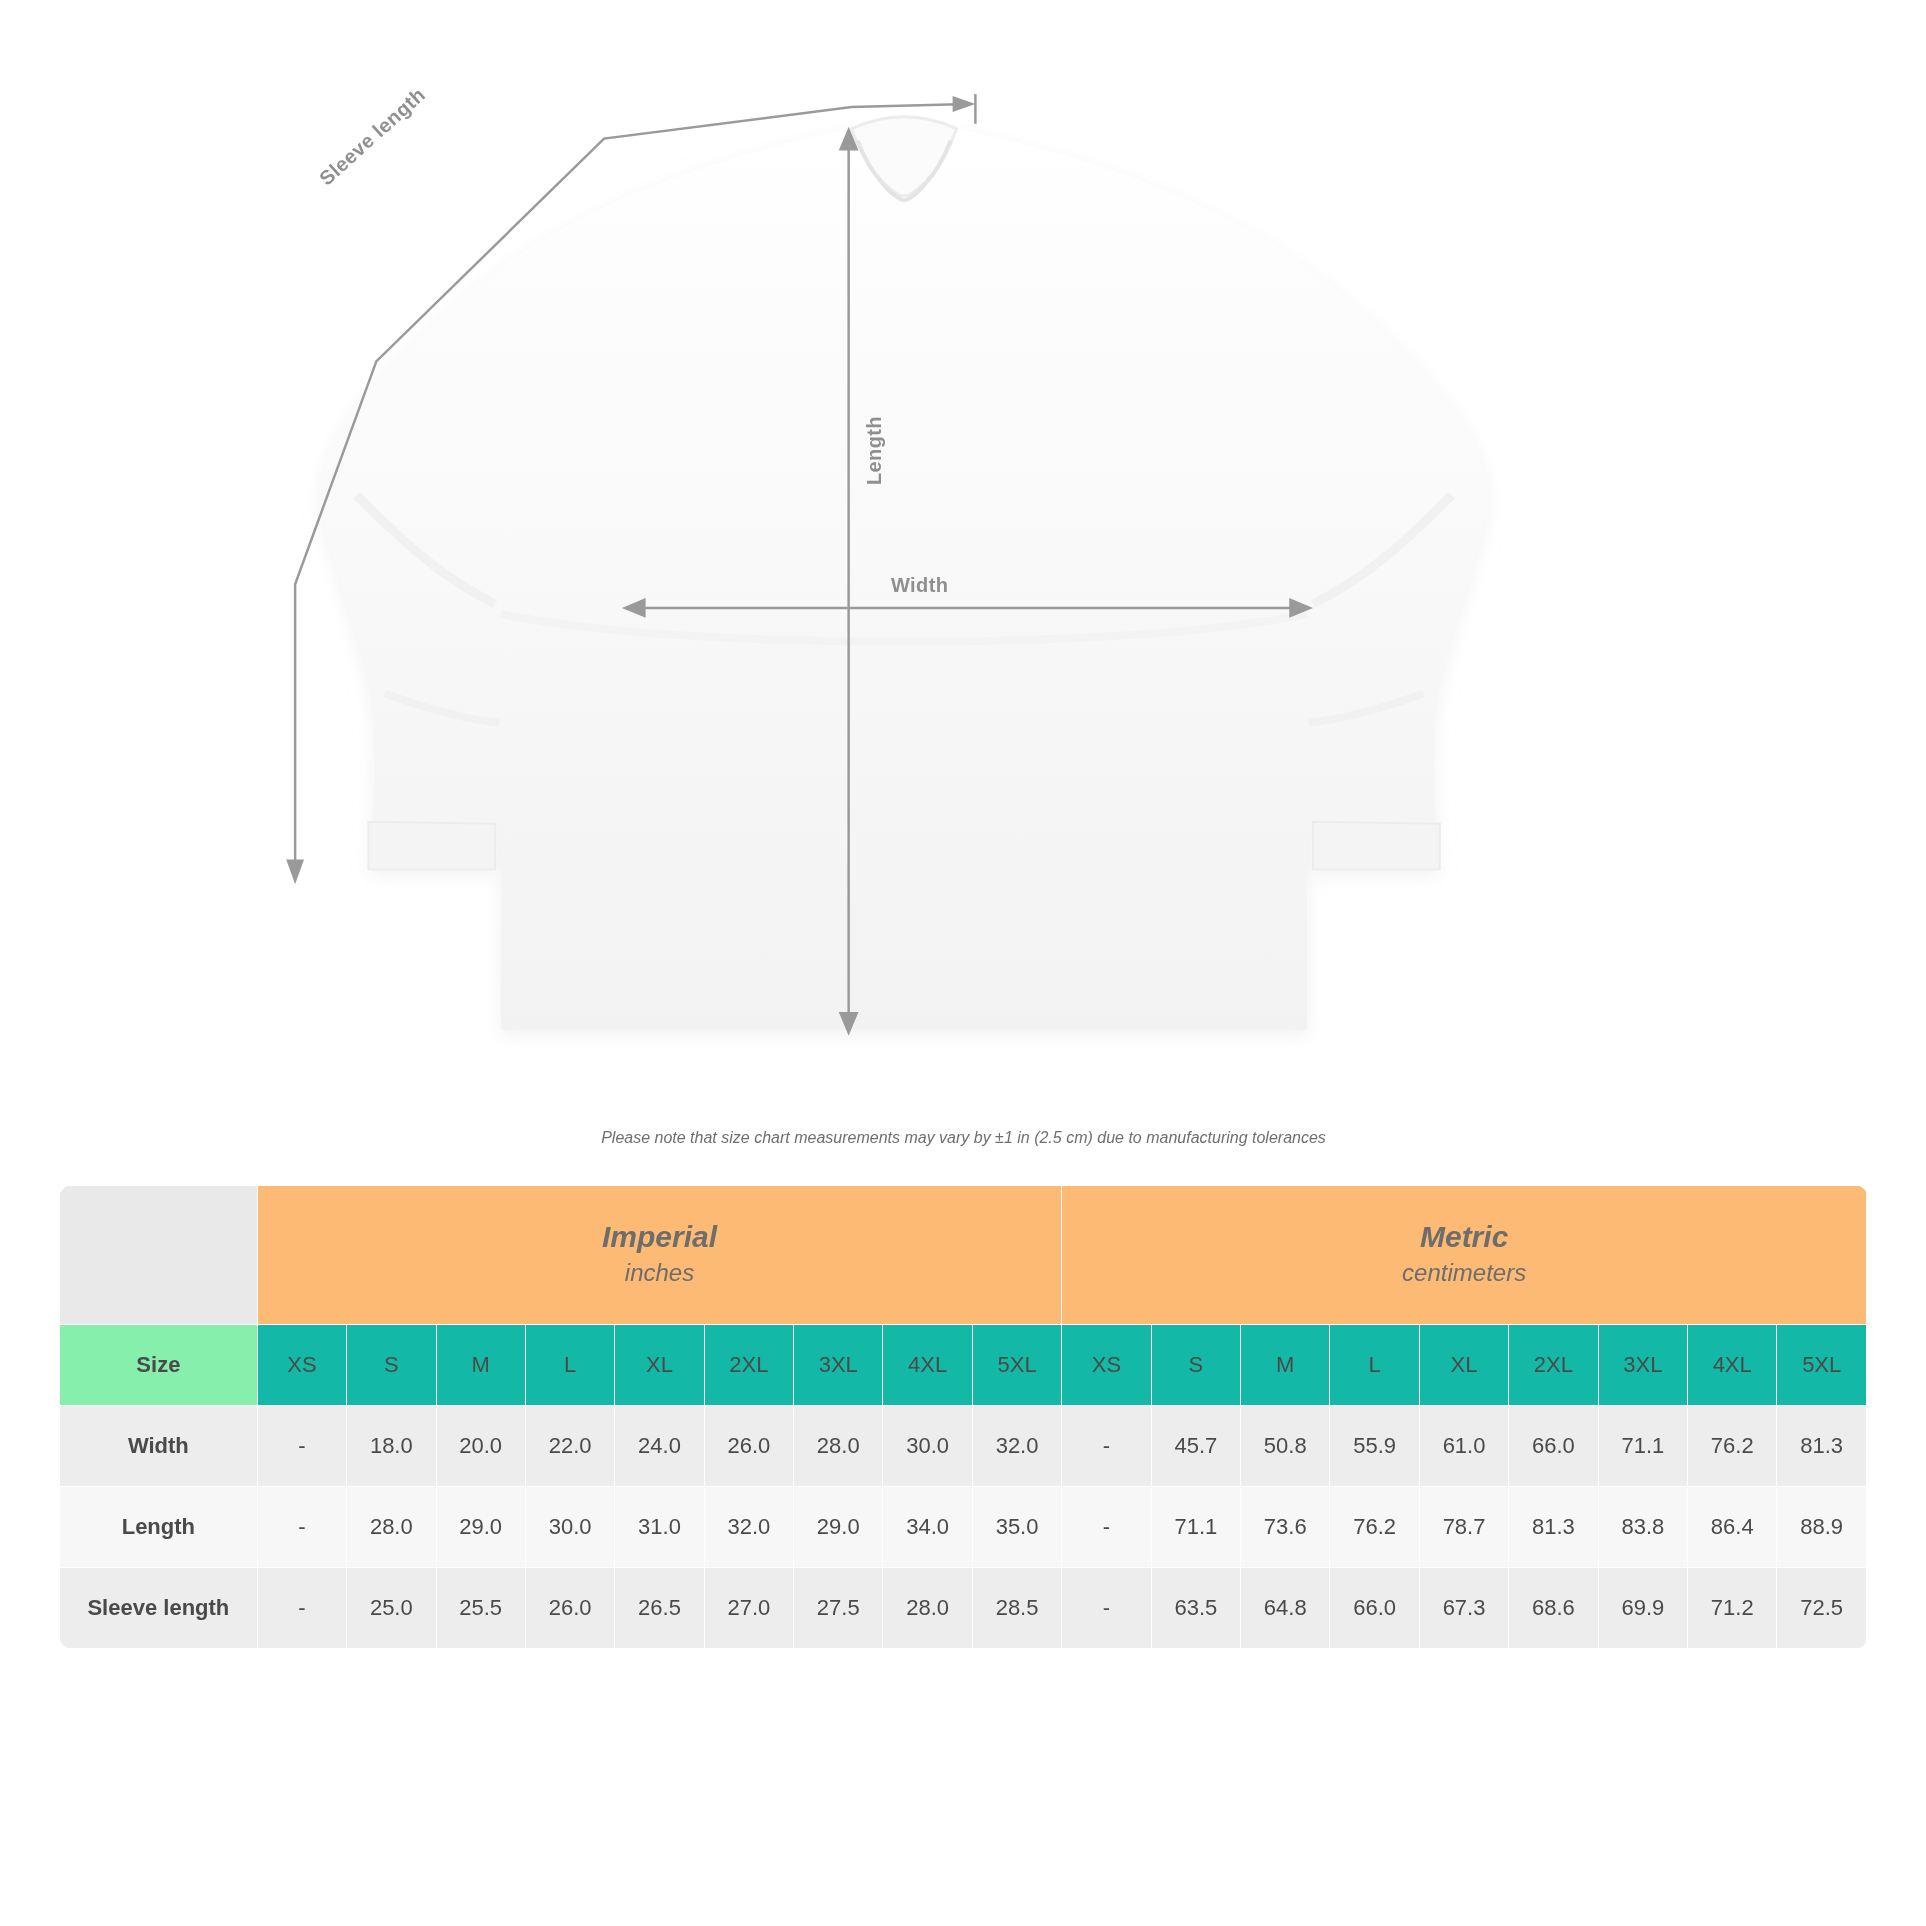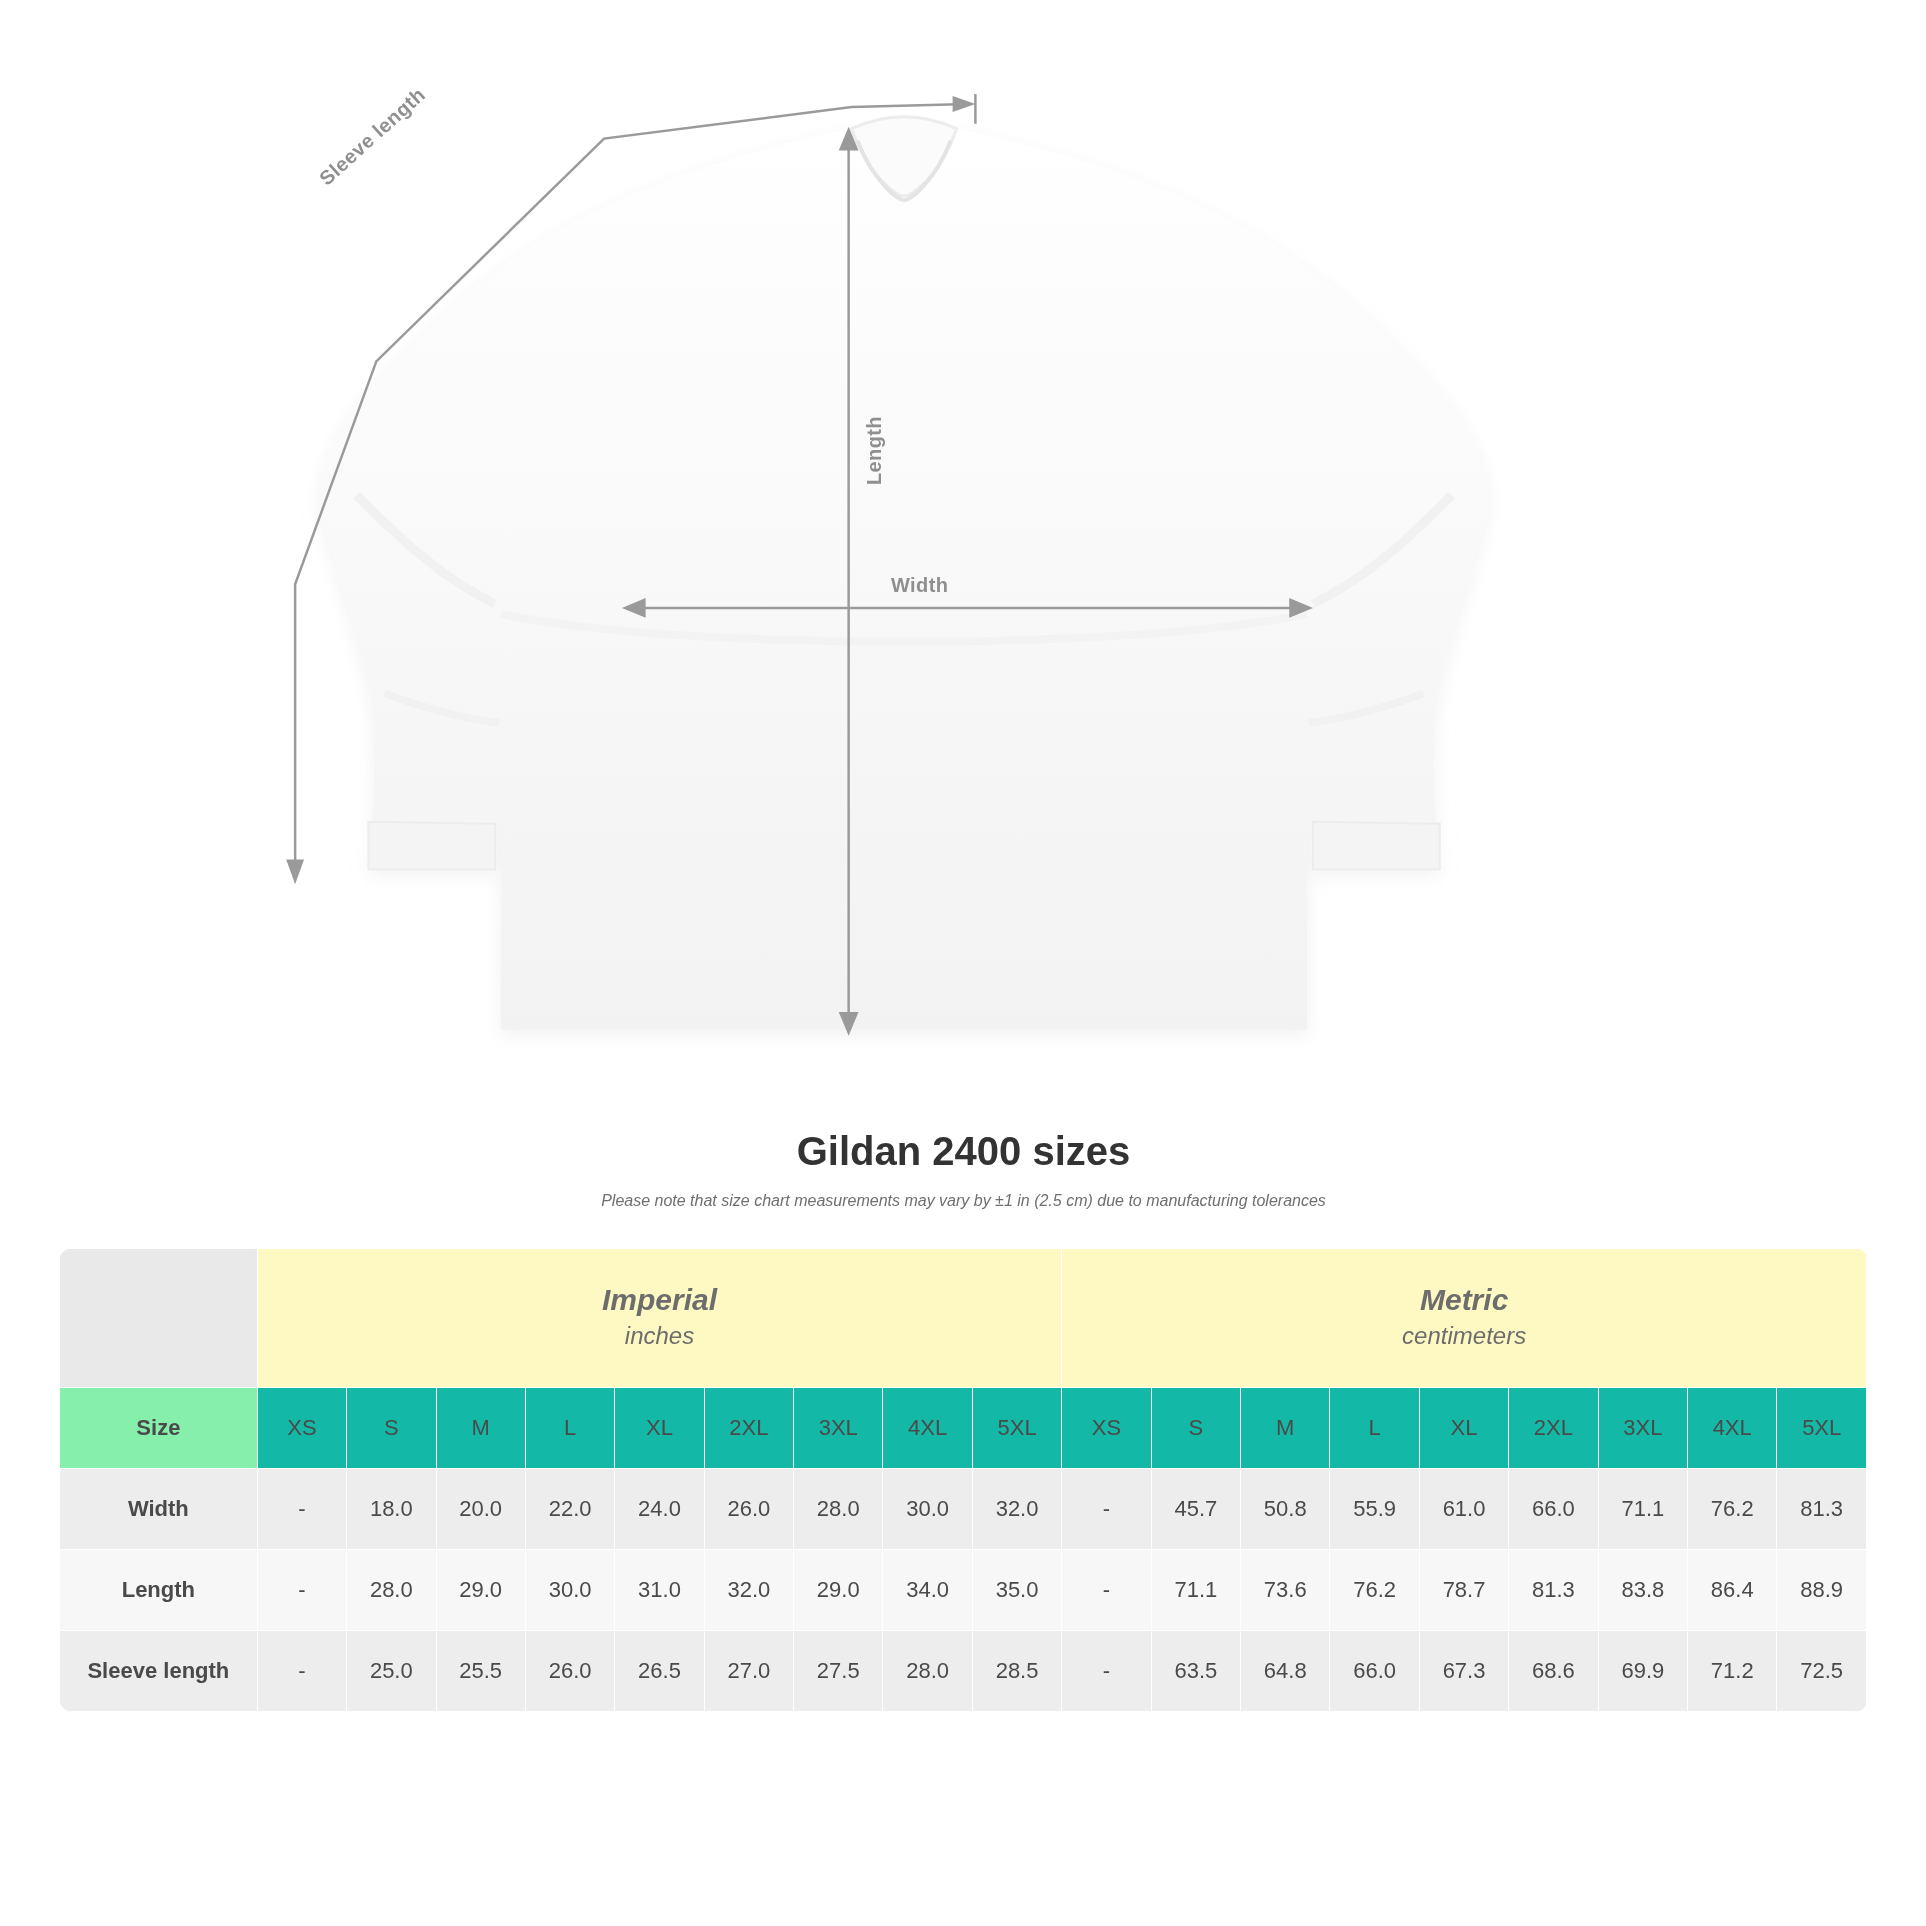--- a/index.html
+++ b/index.html
@@ -78,21 +78,21 @@
   table.size-table td, table.size-table th {
     border: 1px solid #ffffff;
     text-align: center;
     font-size: 22px;
     color: #4a4a4a;
     padding: 0;
     height: 81px;
     vertical-align: middle;
   }
   .unit-head {
-    background: #fef9c3;
+    background: #fdba74;
     height: 139px !important;
     vertical-align: middle;
   }
   .unit-head .unit-name {
     font-size: 30px;
     font-style: italic;
     font-weight: bold;
     color: #6d6d6d;
     line-height: 1.2;
   }
@@ -213,21 +213,20 @@
       <polygon points="1326,614 1302,604 1302,624"></polygon>
     </g>
   </svg>
 
   <div class="dim-label label-sleeve">Sleeve length</div>
   <div class="dim-label label-length">Length</div>
   <div class="dim-label label-width">Width</div>
 </div>
 
 <div class="title-block">
-  <h1 class="chart-title">Gildan 2400 sizes</h1>
   <p class="chart-note">Please note that size chart measurements may vary by ±1 in (2.5 cm) due to manufacturing tolerances</p>
 </div>
 
 <div class="table-wrap">
   <table class="size-table">
     <colgroup>
       <col class="col-label">
       <col class="col-val">
         <col class="col-val">
         <col class="col-val">

